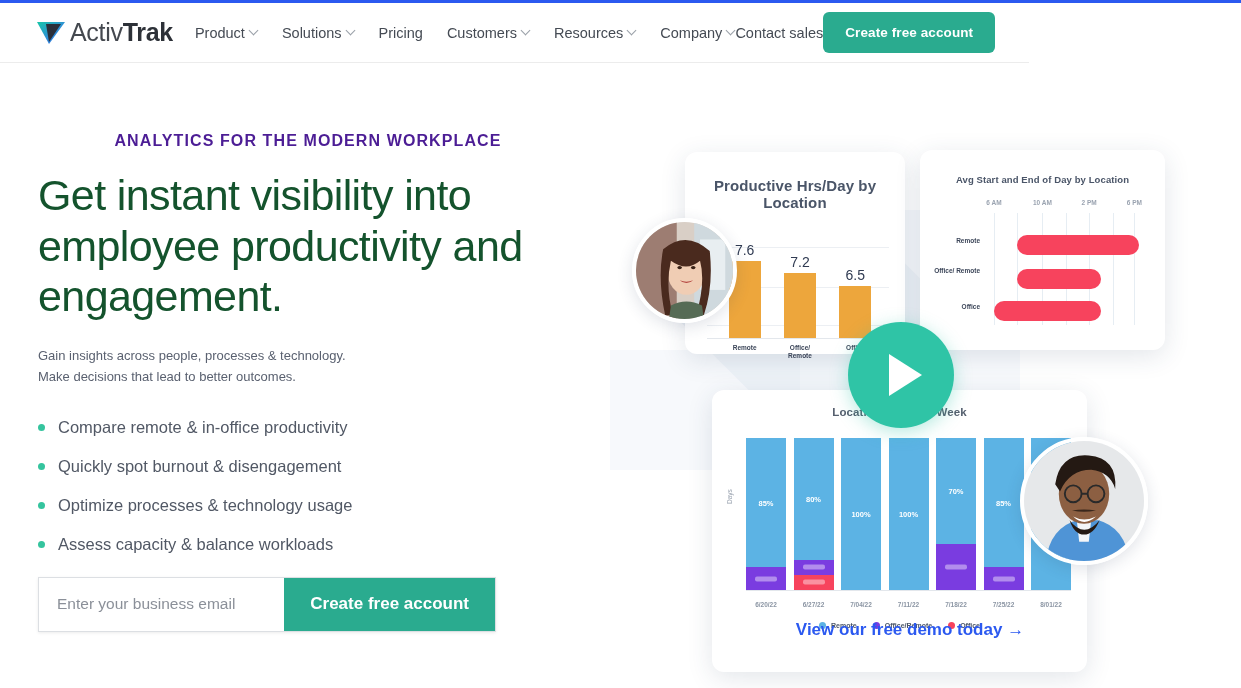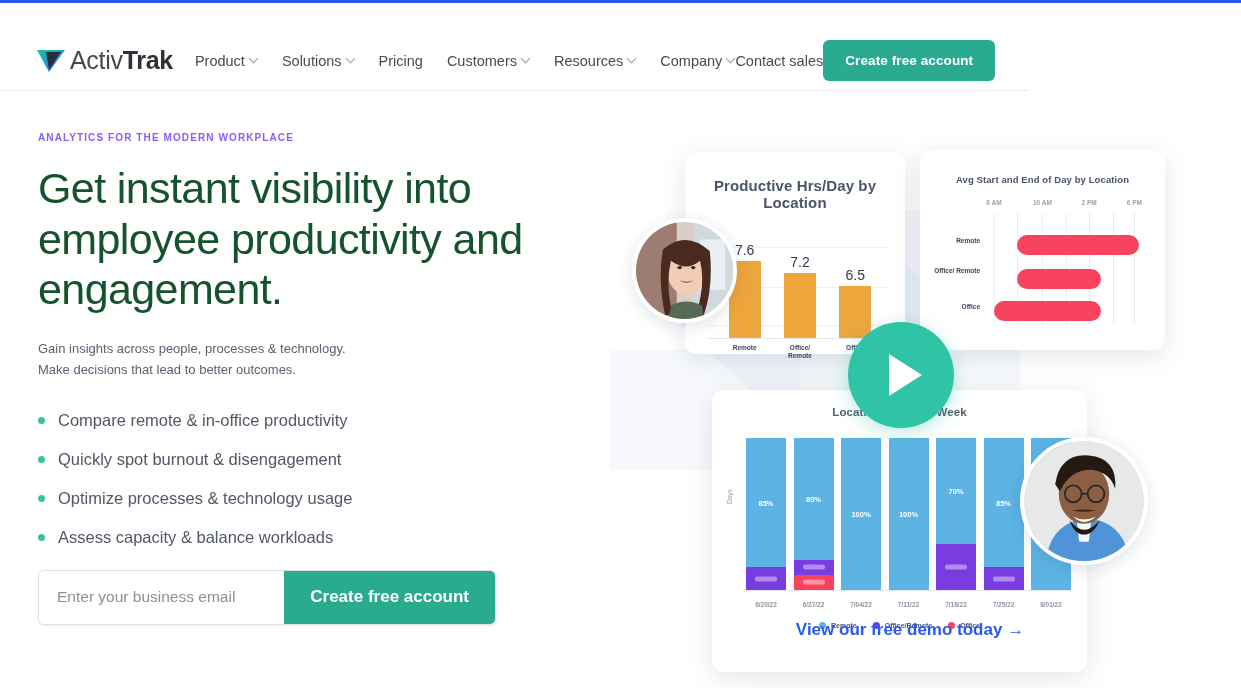--- a/index.html
+++ b/index.html
@@ -15,21 +15,21 @@
   .top-rule {
     position:absolute; top:0; left:0; width:1241px; height:3px;
     background:#2b59f0;
   }
 
   
   .header {
     position:absolute; top:3px; left:0; width:1029px; height:60px;
     background:#fff;
     border-bottom:1px solid #ececec;
-    display:flex; align-items:center;margin-top:28px;
+    display:flex; align-items:center;
   }
   .logo-wrap {
     display:flex; align-items:center; margin-left:36px; gap:4px;
     user-select:none;
   }
   .logo-mark { width:30px; height:26px; display:block; }
   .logo-text {
     font-size:25px; letter-spacing:-0.3px; color:#3b3f46;
     font-family:"Liberation Sans", sans-serif;
     display:flex; align-items:baseline;
@@ -60,39 +60,39 @@
   .cta-btn {
     background:#2aab8f; color:#fff; border:none; border-radius:6px;
     font-size:13.5px; font-weight:700; letter-spacing:.1px;
     padding:13px 22px; cursor:pointer; white-space:nowrap;
     font-family:"Liberation Sans", sans-serif;
   }
 
   
   .left { position:absolute; left:38px; top:132px; width:540px; }
   .eyebrow {
-    font-size:10px; font-weight:700; letter-spacing:1.1px;
-    color:#8b5cf6; text-transform:uppercase; margin-bottom:20px;
+    font-size:16px; font-weight:700; letter-spacing:1.1px;
+    color:#4c1d95; text-transform:uppercase; margin-bottom:20px;text-align:center;
   }
   h1.headline {
     font-size:43px; line-height:1.18; font-weight:400;
     color:#14532d; letter-spacing:-0.6px; margin-bottom:24px;
     max-width:500px;
   }
   .subcopy { font-size:13px; line-height:1.6; color:#5a6170; max-width:440px; }
   .bullets { margin-top:30px; list-style:none; }
   .bullets li {
     display:flex; align-items:center; gap:13px;
     font-size:16.5px; color:#515865; margin-bottom:20px;
   }
   .dot { width:7px; height:7px; border-radius:50%; background:#35c49e; flex:none; }
 
   .signup {
     margin-top:23px; display:flex; width:458px; height:55px;
-    border-radius:6px; overflow:hidden;
+    border-radius:0; overflow:hidden;
     box-shadow:0 1px 3px rgba(0,0,0,.08);
     border:1px solid #dcdfe3;
   }
   .signup input {
     flex:1; border:none; outline:none; padding:0 18px;
     font-size:15.5px; color:#30343b;
     font-family:"Liberation Sans", sans-serif; background:#fff;
   }
   .signup input::placeholder { color:#8b9099; }
   .signup button {

